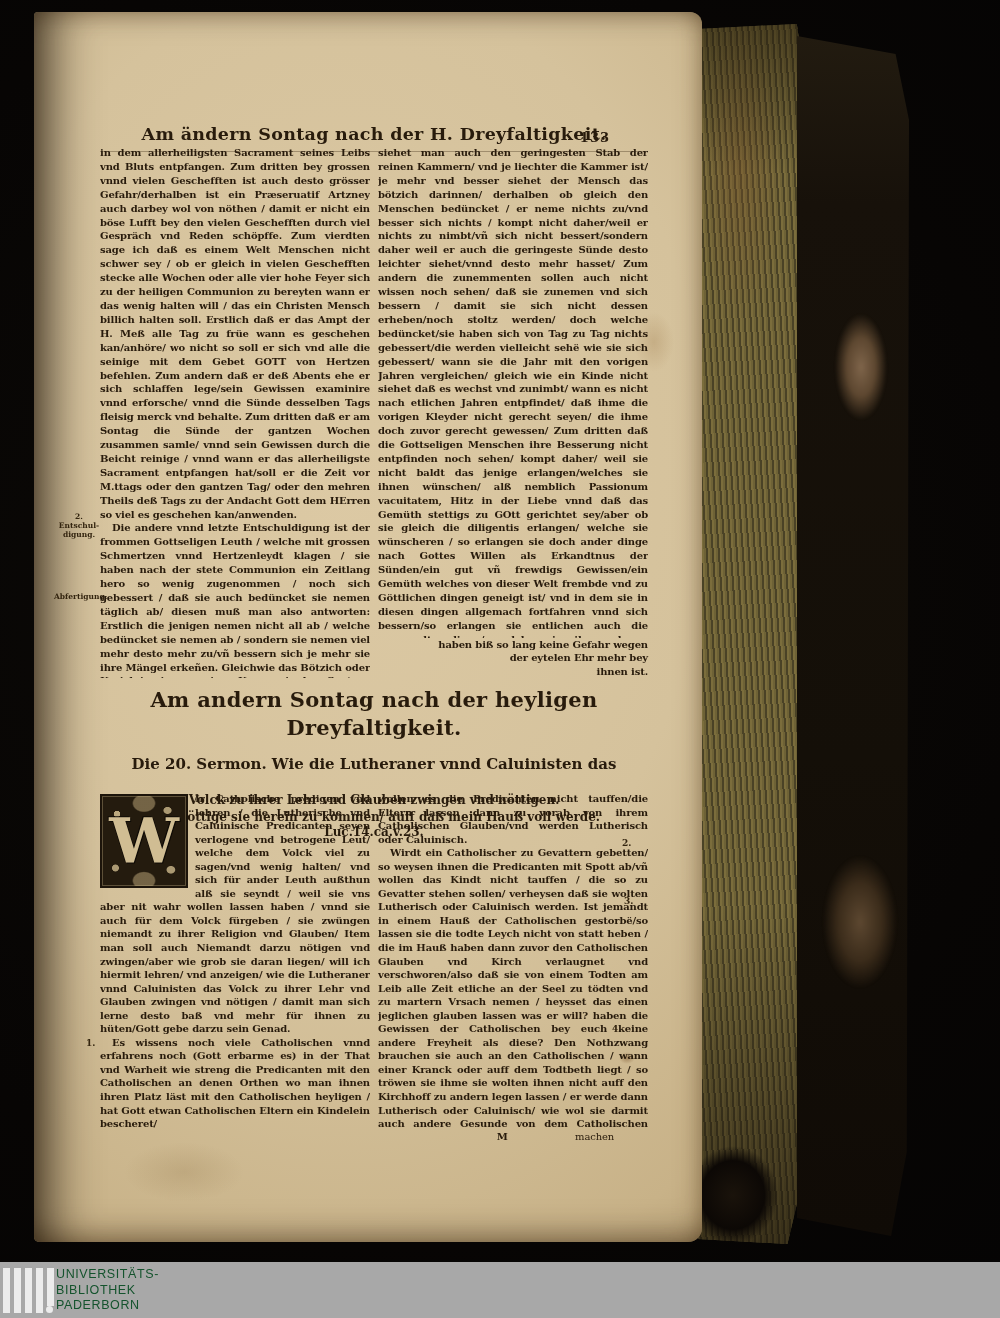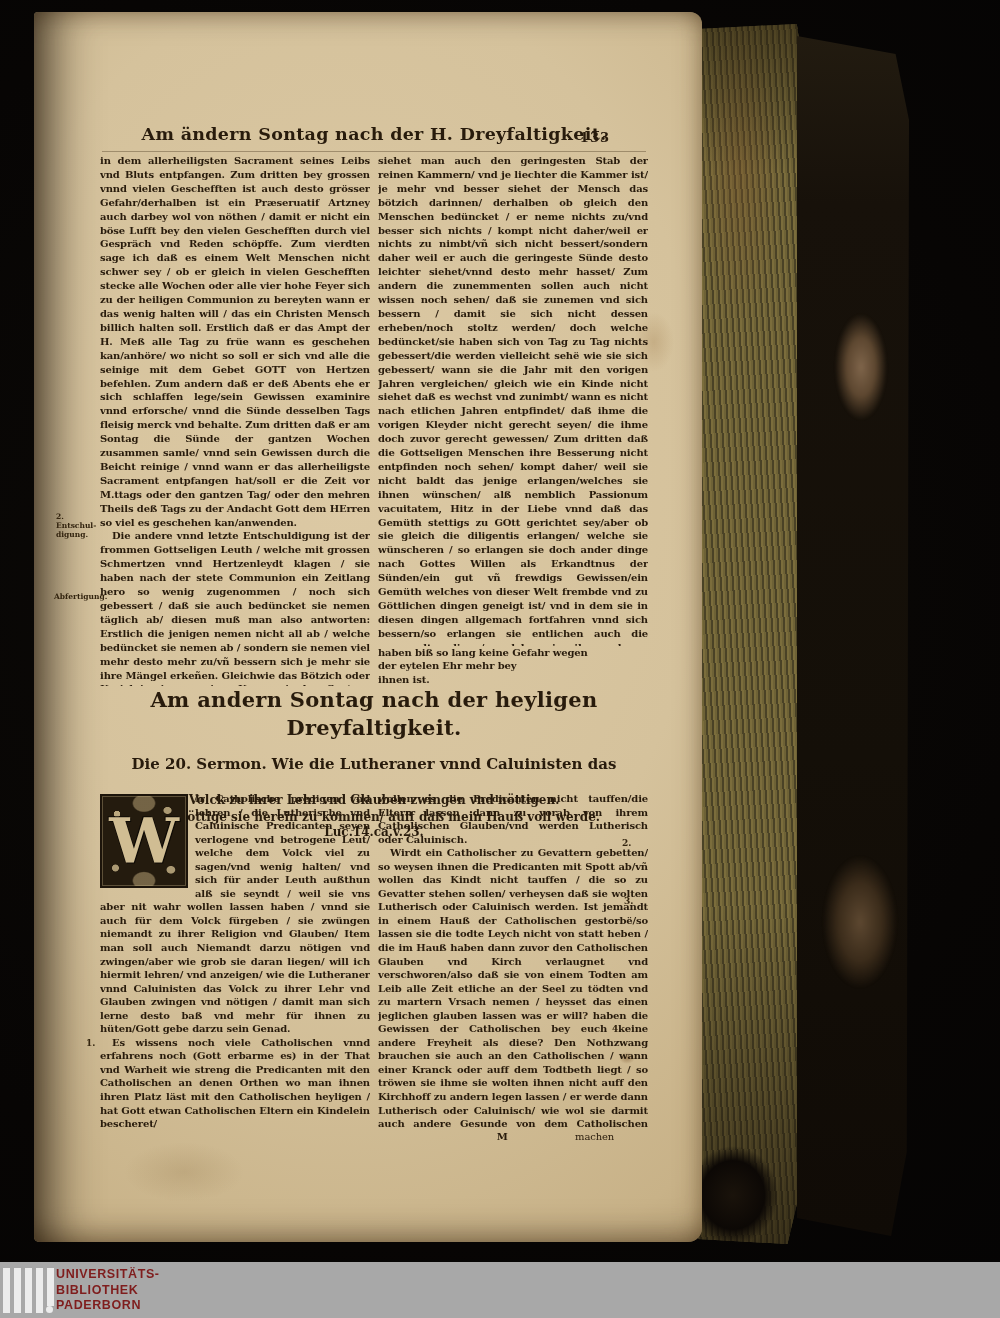--- a/index.html
+++ b/index.html
@@ -18,29 +18,29 @@
   .stain.s1{left:585px;top:1040px;width:16px;height:12px;background:radial-gradient(closest-side,rgba(110,70,30,.45),rgba(110,70,30,0));}
   .stain.s2{left:600px;top:300px;width:40px;height:60px;background:radial-gradient(closest-side,rgba(140,100,50,.22),rgba(140,100,50,0));}
   .stain.s3{left:90px;top:1130px;width:120px;height:60px;background:radial-gradient(closest-side,rgba(120,90,45,.16),rgba(120,90,45,0));}
   
   .textblock{position:absolute;left:66px;top:0;width:548px;height:100%;color:#281b0c;}
   .runhead{position:absolute;top:112px;left:0;width:100%;text-align:center;
     font-size:17.5px;font-weight:700;letter-spacing:.3px;}
   .pagenum{position:absolute;top:118px;right:38px;font-size:13px;font-weight:700;letter-spacing:1px;}
   .headrule{position:absolute;top:139px;left:2px;width:544px;height:1px;background:rgba(58,40,18,.35);}
   .cols{position:absolute;left:0;width:100%;display:flex;gap:8px;}
-  .cols.top{top:142px;height:532px;}
+  .cols.top{top:134px;height:532px;}
   .cols.bottom{top:780px;height:352px;}
   .col{width:270px;height:100%;display:flex;flex-direction:column;
     font-size:10px;line-height:13.9px;text-align:justify;font-weight:700;letter-spacing:-.15px;}
   .cols.bottom .col{line-height:13.55px;}
   .flow{flex:1 1 auto;overflow:hidden;}
   .para{margin:0;}
   .para.indent{text-indent:12px;}
-  .tail{flex:0 0 auto;text-align:left;line-height:13.5px;}
+  .tail{flex:0 0 auto;text-align:right;line-height:13.5px;}
   .sigrow{flex:0 0 auto;display:flex;align-items:flex-end;height:14px;}
   .sig{margin-left:44%;font-weight:700;}
   .catch{margin-left:auto;margin-right:34px;font-weight:400;}
   
   .section{position:absolute;top:674px;left:0;width:100%;text-align:center;font-weight:700;}
   .sec-h1{font-size:21px;line-height:28px;letter-spacing:.3px;}
   .sec-h2{font-size:15px;line-height:19px;margin-top:13px;}
   .sec-h3{font-size:12px;line-height:15px;margin-top:19px;}
   .sec-h4{font-size:11.5px;line-height:15px;margin-top:2px;}
   .sec-verse{font-size:12px;line-height:15px;margin-top:2px;}
@@ -52,21 +52,21 @@
       radial-gradient(12px 12px at 16% 80%, rgba(205,185,140,.8) 0 26%, transparent 32%),
       radial-gradient(16px 14px at 82% 82%, rgba(205,185,140,.8) 0 24%, transparent 30%),
       radial-gradient(26px 20px at 50% 8%, rgba(195,172,125,.5) 0 40%, transparent 46%),
       radial-gradient(26px 20px at 50% 94%, rgba(195,172,125,.5) 0 40%, transparent 46%),
       #241b0e;
     border:2px solid #1c140a; box-sizing:border-box; box-shadow:0 0 0 1px rgba(200,180,135,.35) inset;}
   .initial-letter{position:absolute;inset:0;display:flex;align-items:center;justify-content:center;
     font-size:62px;font-weight:700;color:#d0bd93;text-shadow:1px 1px 0 #0e0a05, -1px -1px 0 #0e0a05;}
   
   .mnote{position:absolute;font-size:7.5px;line-height:9px;font-weight:700;color:#33240f;white-space:pre-line;}
-  .mnote.n1{left:22px;top:500px;width:46px;}
+  .mnote.n1{left:22px;top:500px;width:46px;text-align:center;}
   .mnote.n2{left:20px;top:580px;width:50px;}
   .mnum{position:absolute;font-size:9px;font-weight:700;color:#33240f;}
   .mnum.l1{left:52px;top:1026px;}
   .mnum.r2{left:588px;top:826px;}
   .mnum.r3{left:590px;top:884px;}
   .mnum.r4{left:578px;top:1012px;}
   
   .stack{position:absolute;left:698px;top:24px;width:104px;height:1220px;
     background:repeating-linear-gradient(86deg,#6e6236 0 2px,#4a4226 2px 4px,#7b6d3c 4px 6px);
     clip-path:polygon(0 0.4%,95% 0,100% 3%,97% 96%,86% 100%,0 99.6%);}
@@ -83,22 +83,22 @@
   .patch.p2{left:26px;top:820px;width:74px;height:132px;border-radius:42% 50% 55% 45%;
     background:radial-gradient(closest-side,#5c4730 0%,#3a2b1a 60%,rgba(30,20,12,0) 100%);}
   .clasp{position:absolute;left:688px;top:1146px;width:90px;height:98px;border-radius:36% 44% 48% 34%;
     background:radial-gradient(closest-side,#1a130b 0%,#0c0805 70%,rgba(6,4,3,0) 100%);}
   
   .band{position:absolute;left:0;top:1262px;width:1000px;height:56px;background:#a8a8a8;}
   .bars{position:absolute;left:3px;top:6px;height:45px;display:flex;gap:4px;}
   .bar{width:7px;height:45px;background:#ececec;}
   .bar.short{height:38px;}
   .dot{position:absolute;left:46px;top:44px;width:7px;height:7px;border-radius:50%;background:#ececec;}
-  .libtext{position:absolute;left:56px;top:5px;color:#7f1d1d;
-    font-family:"Liberation Sans",sans-serif;font-size:12.5px;font-weight:700;
+  .libtext{position:absolute;left:56px;top:5px;color:#14532d;
+    font-family:"Liberation Sans",sans-serif;font-size:12.5px;font-weight:400;
     line-height:15.5px;letter-spacing:.6px;}
 </style>
 </head>
 <body>
 
 <div class="stage">
 
   <div class="stack"></div>
 
   <div class="cover">

